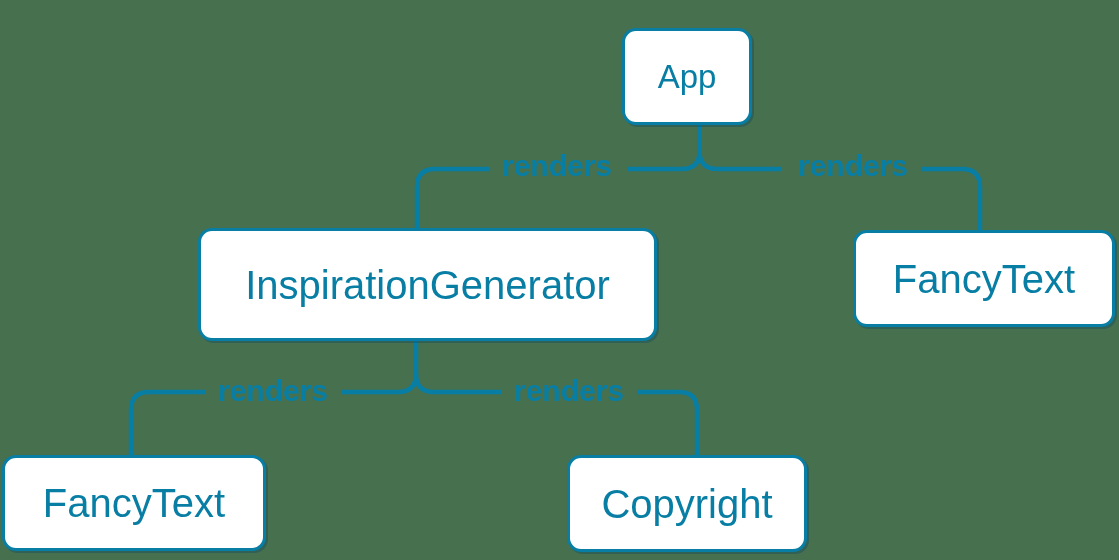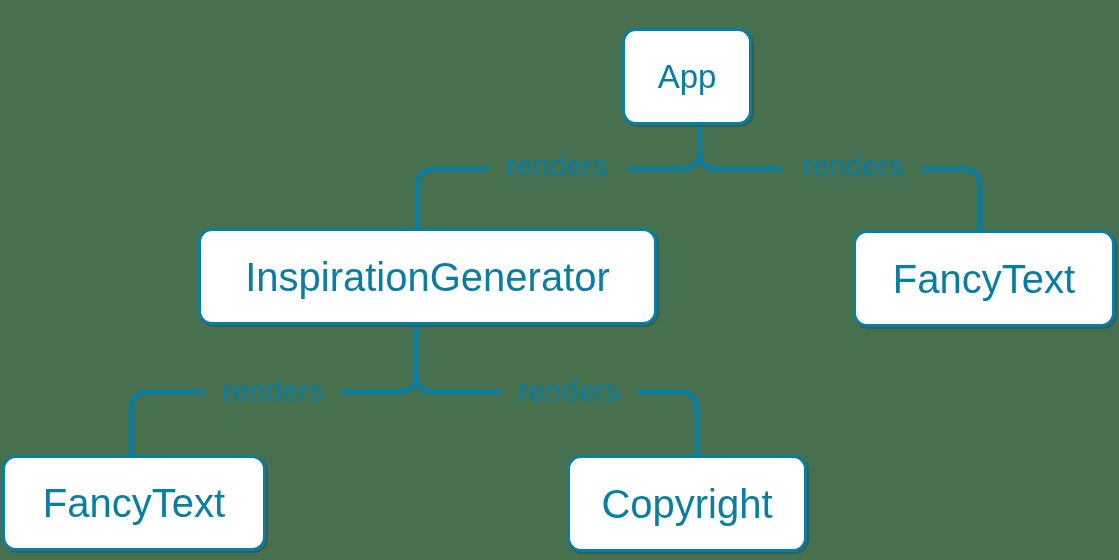--- a/index.html
+++ b/index.html
@@ -41,30 +41,30 @@
     justify-content: center;
   }
   .node .node-label {
     color: var(--accent);
     font-size: 40px;
     line-height: 1;
     white-space: nowrap;
   }
   .node-app { left: 622px; top: 3px;   width: 130px; height: 97px; margin-top: 25px; }
   .node-app .node-label { font-size: 33px; }
-  .node-inspiration { left: 198px; top: 228px; width: 459px; height: 97px; }
+  .node-inspiration { left: 198px; top: 228px; width: 459px; height: 113px; }
   .node-fancy-top   { left: 853px; top: 230px; width: 262px; height: 97px; }
   .node-fancy-bottom{ left: 2px;   top: 455px; width: 264px; height: 96px; }
   .node-copyright   { left: 567px; top: 455px; width: 240px; height: 97px; }
   .edge-label {
     position: absolute;
     transform: translate(-50%, -50%);
     color: var(--accent);
     font-size: 30px;
-    font-weight: 400;
+    font-weight: 700;
     line-height: 1;
     white-space: nowrap;
     text-align: right;
   }
   .edge-label-1 { left: 557px; top: 166px; }
   .edge-label-2 { left: 853px; top: 166px; }
   .edge-label-3 { left: 273px; top: 391px; }
   .edge-label-4 { left: 569px; top: 391px; }
 </style>
 </head>

